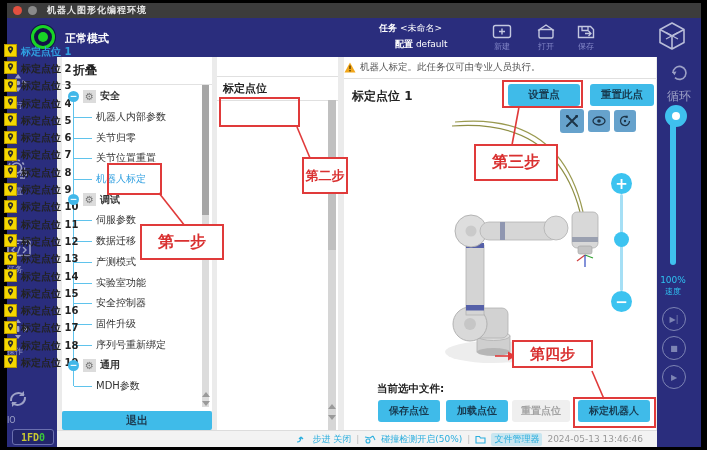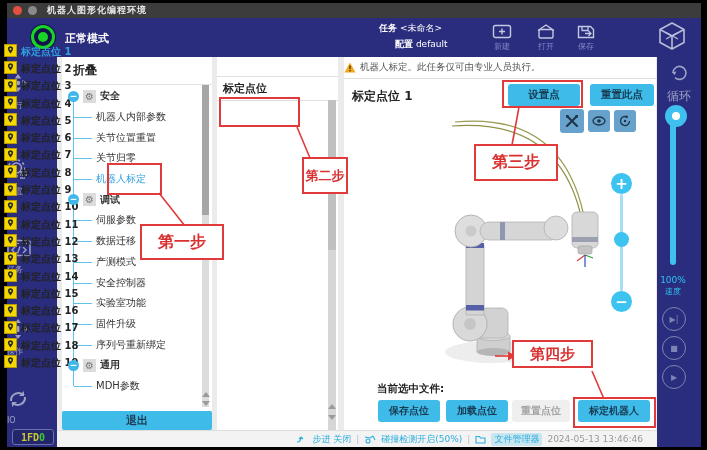--- a/index.html
+++ b/index.html
@@ -225,33 +225,33 @@
 <div class="abs" id="tree-card">
   <div id="tree-head">折叠</div>
   <div id="tree-rows">
     <div id="tree-vline"></div>
   <div class="tree-row grp">
         <span class="minus">−</span>
         <span class="gear">⚙</span>
         <span class="glbl">安全</span>
       </div>
       <div class="tree-row tree-child">机器人内部参数</div>
+      <div class="tree-row tree-child">关节归零</div>
       <div class="tree-row tree-child">关节位置重置</div>
-      <div class="tree-row tree-child">关节归零</div>
       <div class="tree-row tree-child sel">机器人标定</div>
       <div class="tree-row grp">
         <span class="minus">−</span>
         <span class="gear">⚙</span>
         <span class="glbl">调试</span>
       </div>
       <div class="tree-row tree-child">伺服参数</div>
       <div class="tree-row tree-child">数据迁移</div>
       <div class="tree-row tree-child">产测模式</div>
+      <div class="tree-row tree-child">实验室功能</div>
       <div class="tree-row tree-child">安全控制器</div>
-      <div class="tree-row tree-child">实验室功能</div>
       <div class="tree-row tree-child">固件升级</div>
       <div class="tree-row tree-child">序列号重新绑定</div>
       <div class="tree-row grp">
         <span class="minus">−</span>
         <span class="gear">⚙</span>
         <span class="glbl">通用</span>
       </div>
       <div class="tree-row tree-child">MDH参数</div>
     </div>
 </div>

